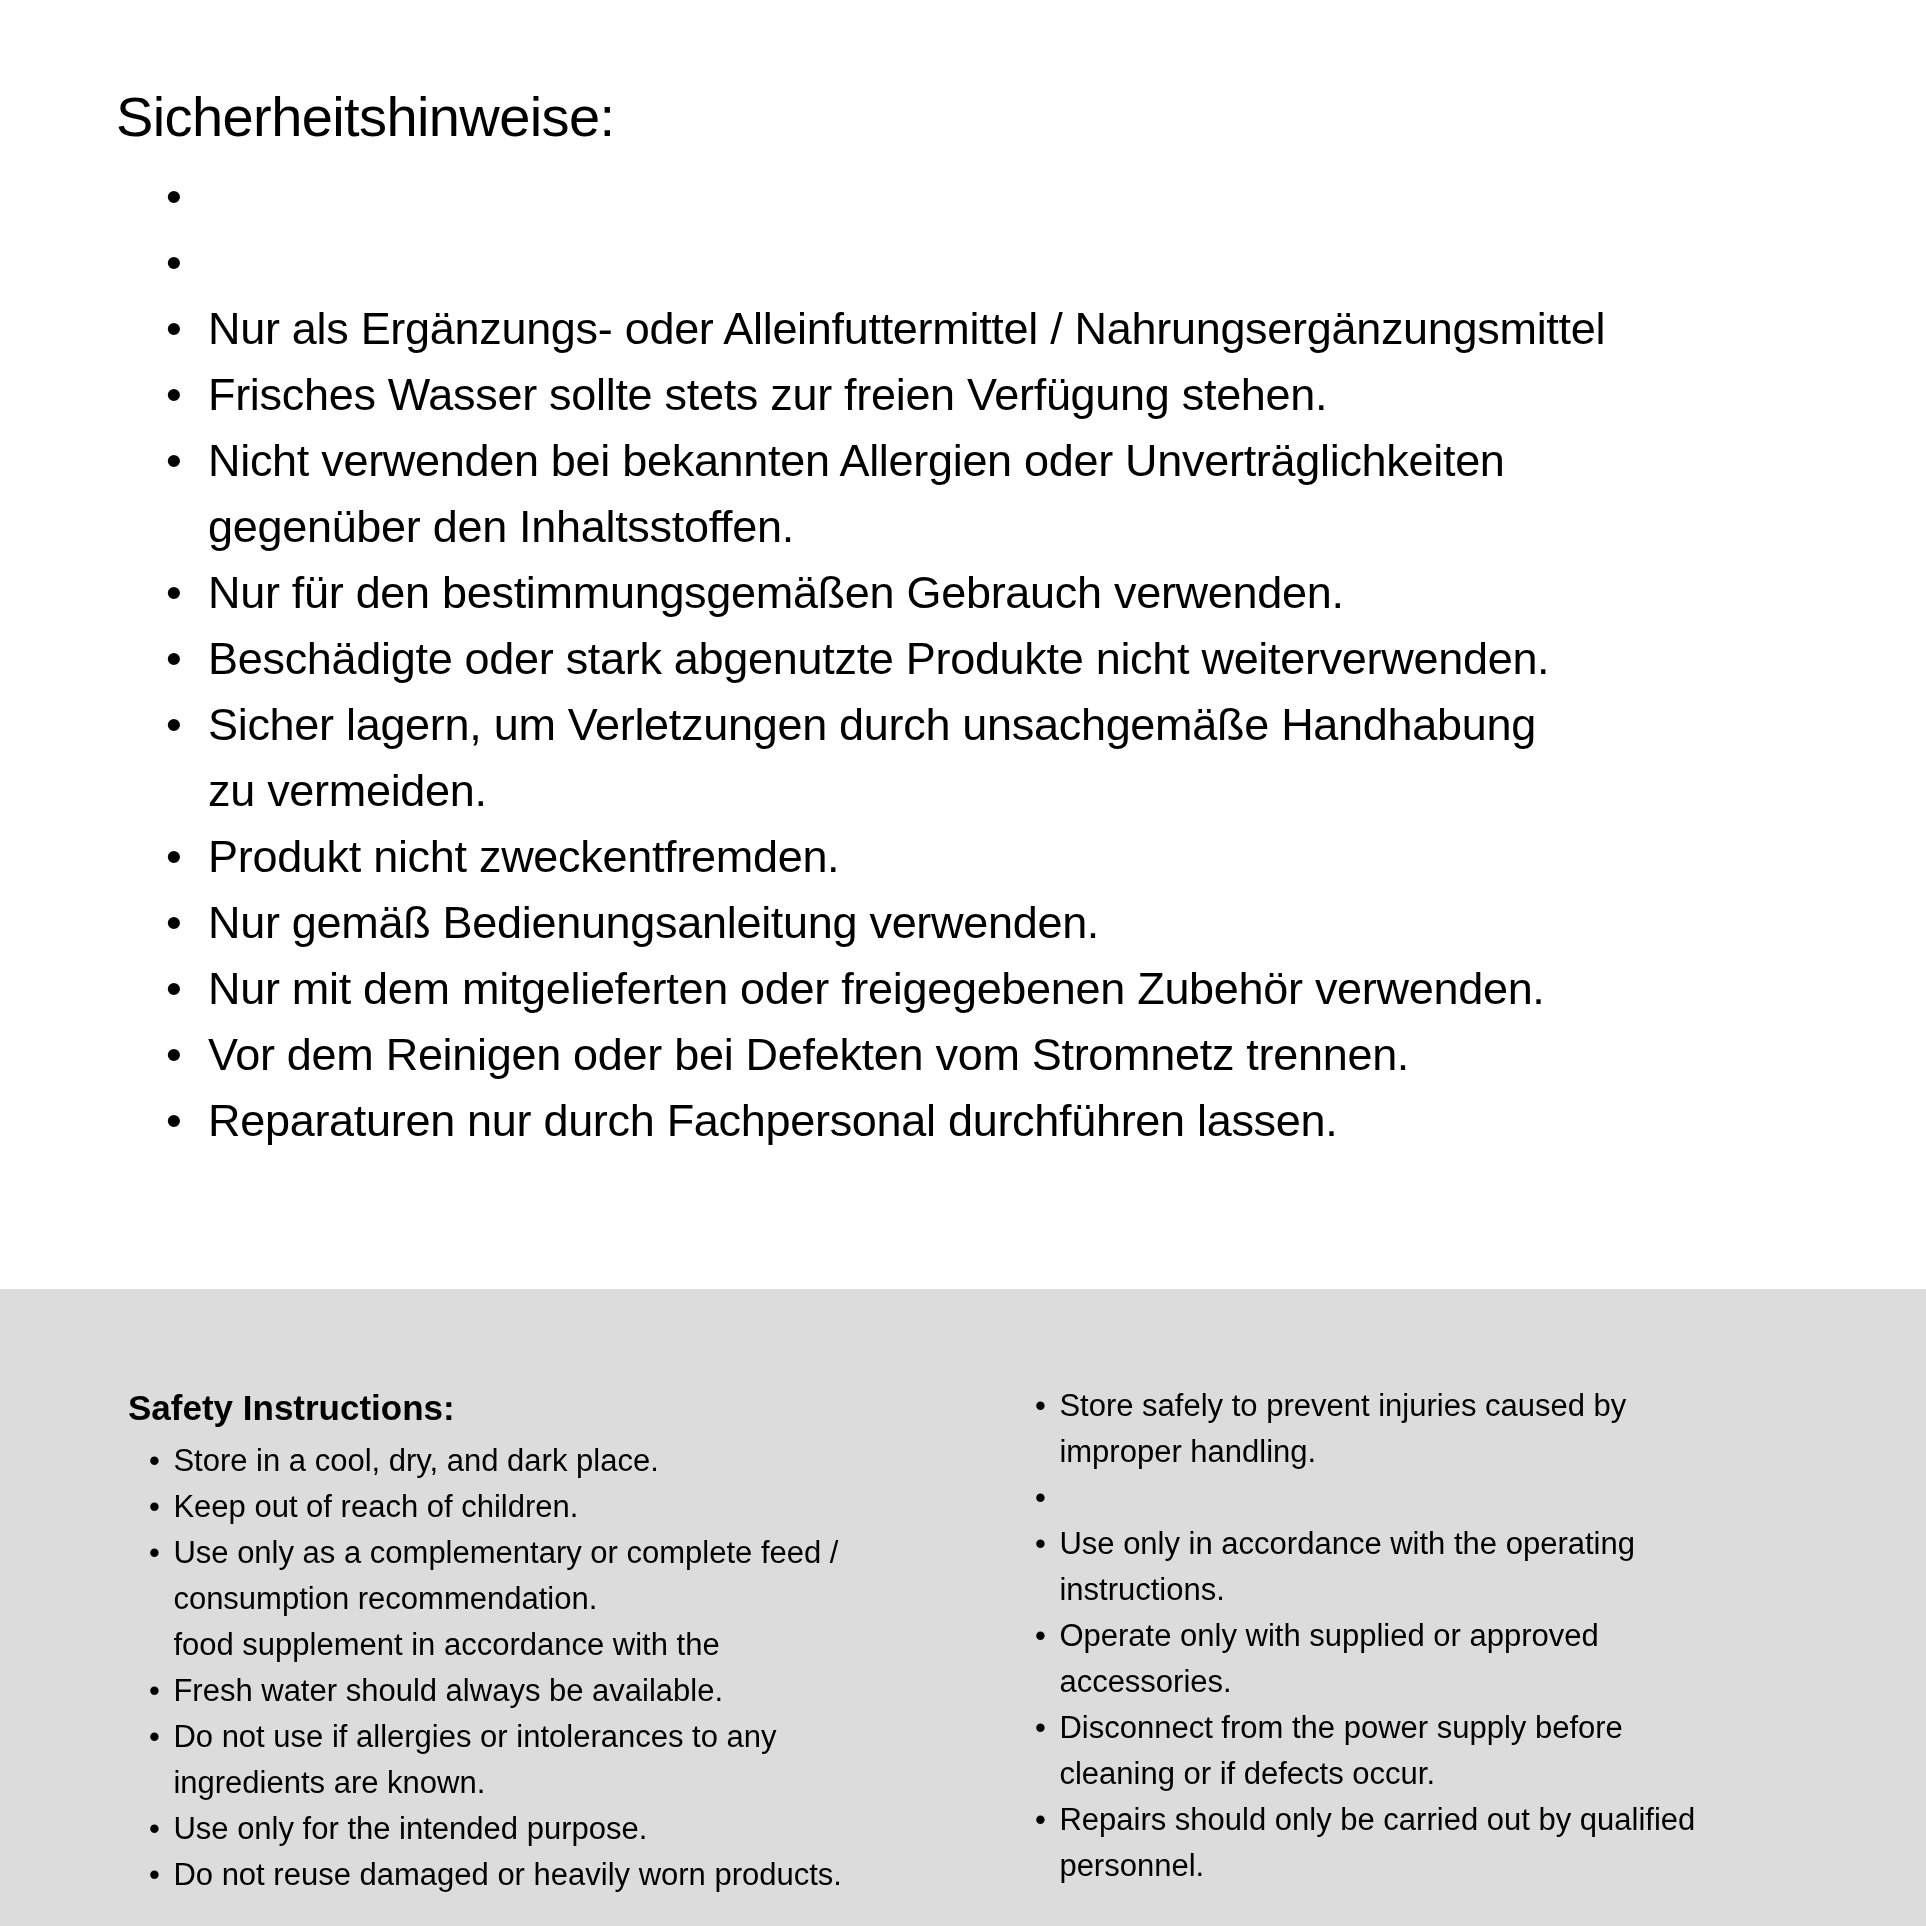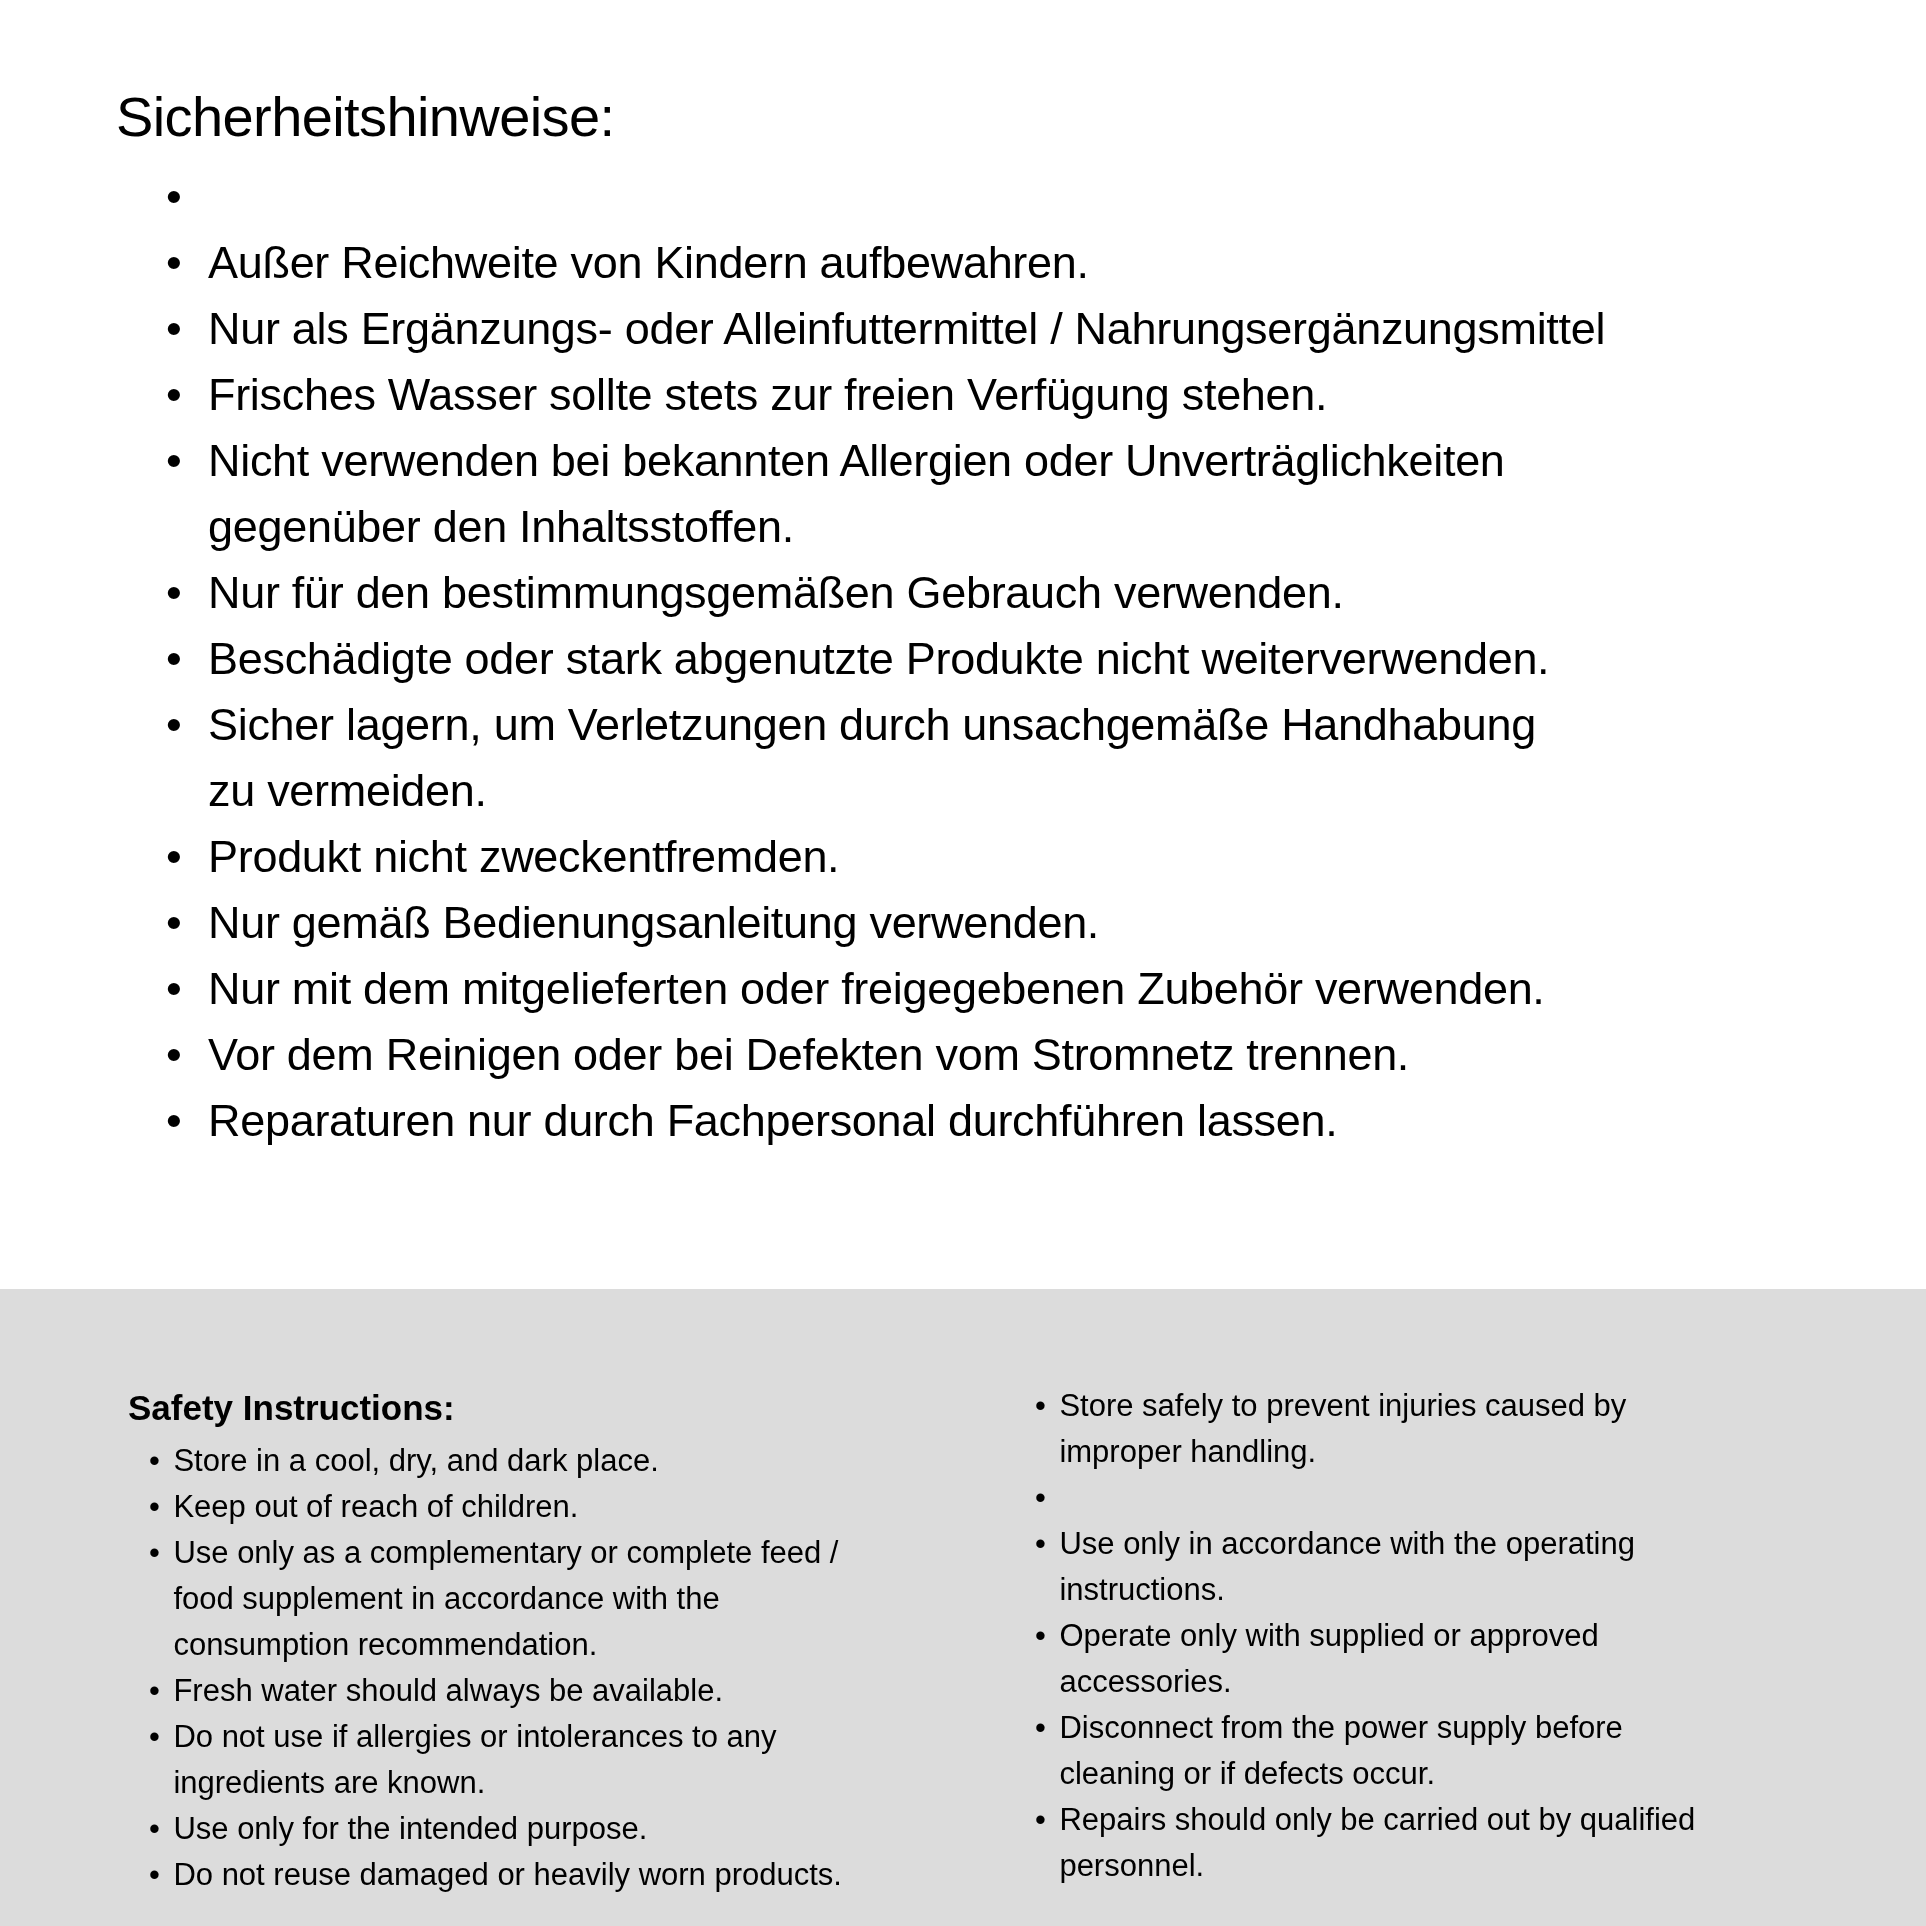--- a/index.html
+++ b/index.html
@@ -53,21 +53,20 @@
 
   <h1 class="de-title">Sicherheitshinweise:</h1>
 
   <div class="list de-list">
 
   <div class="row">
         <span class="dot">•</span>
       </div>
       <div class="row">
         <span class="dot">•</span>
-        <span class="txt">Außer Reichweite von Kindern aufbewahren.</span>
       </div>
       <div class="row">
         <span class="dot">•</span>
         <span class="txt">Nur als Ergänzungs- oder Alleinfuttermittel / Nahrungsergänzungsmittel</span>
       </div>
       <div class="row">
         <span class="dot">•</span>
         <span class="txt">Frisches Wasser sollte stets zur freien Verfügung stehen.</span>
       </div>
       <div class="row">
@@ -129,25 +128,25 @@
         <div class="row">
           <span class="dot">•</span>
           <span class="txt">Keep out of reach of children.</span>
         </div>
         <div class="row">
           <span class="dot">•</span>
           <span class="txt">Use only as a complementary or complete feed /</span>
         </div>
         <div class="row cont">
           <span class="dot">•</span>
+          <span class="txt">consumption recommendation.</span>
+        </div>
+        <div class="row cont">
+          <span class="dot">•</span>
           <span class="txt">food supplement in accordance with the</span>
-        </div>
-        <div class="row cont">
-          <span class="dot">•</span>
-          <span class="txt">consumption recommendation.</span>
         </div>
         <div class="row">
           <span class="dot">•</span>
           <span class="txt">Fresh water should always be available.</span>
         </div>
         <div class="row">
           <span class="dot">•</span>
           <span class="txt">Do not use if allergies or intolerances to any</span>
         </div>
         <div class="row cont">

